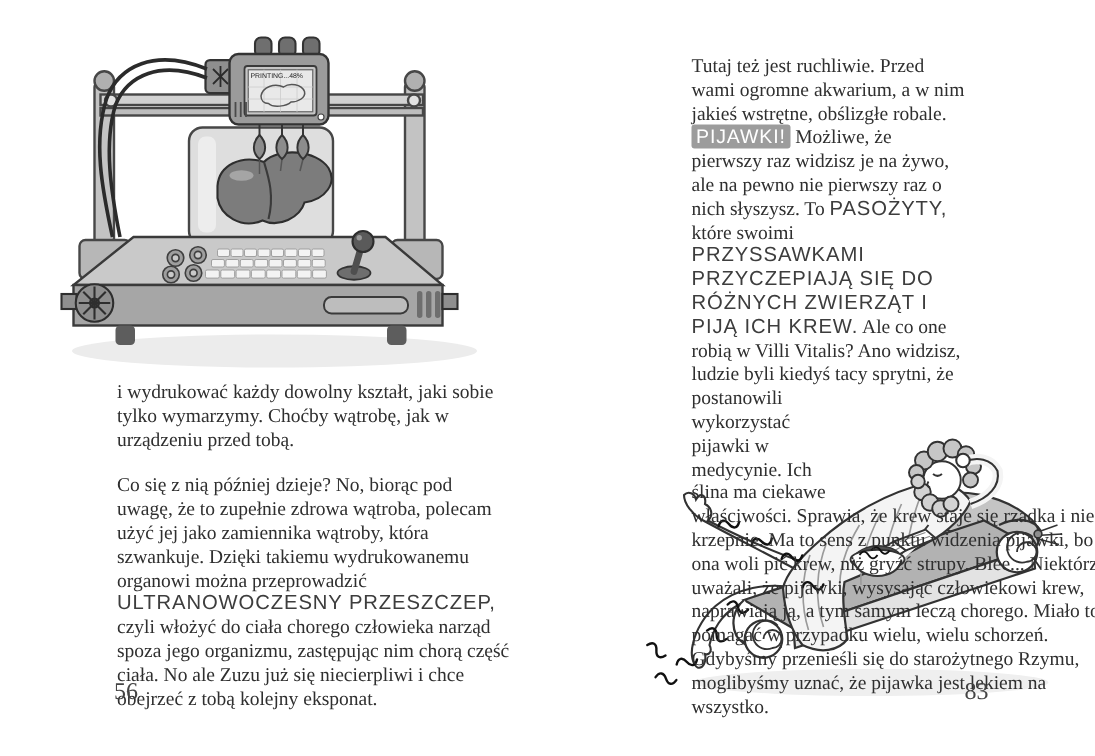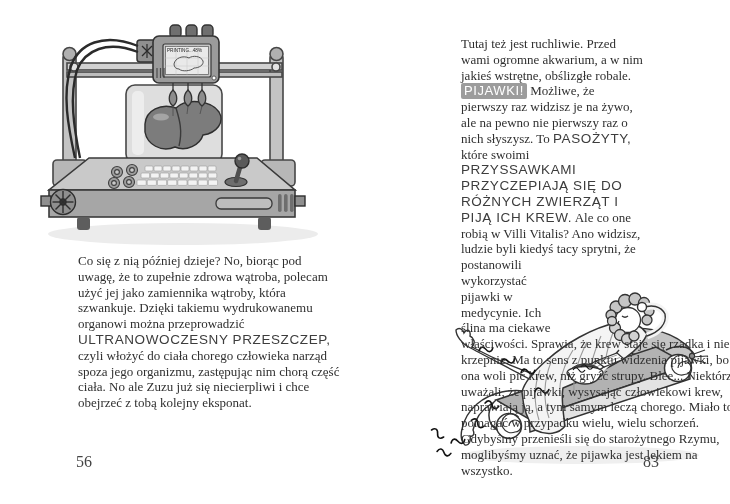--- a/index.html
+++ b/index.html
@@ -183,20 +183,21 @@
           </g>
           <rect x="262" y="190" width="10" height="10" fill="#8f8f8f" stroke="#2e2e2e" stroke-width="1.4"></rect>
 
           <rect x="44" y="211" width="13" height="13" rx="3" fill="#5d5d5d"></rect>
           <rect x="225" y="211" width="13" height="13" rx="3" fill="#5d5d5d"></rect>
         </g>
       </svg>
     </div>
 
     <div class="text-block" style="left:78px;top:253px;width:262px;">
+      <p><span>i wydrukować każdy dowolny kształt, jaki sobie tylko wymarzymy. Choćby wątrobę, jak w urządzeniu przed tobą.</span></p>
       <p><span>Co się z nią później dzieje? No, biorąc pod uwagę, że to zupełnie zdrowa wątroba, polecam użyć jej jako zamiennika wątroby, która szwankuje. Dzięki takiemu wydrukowanemu organowi można przeprowadzić </span><span class="handcaps">ULTRANOWOCZESNY PRZESZCZEP,</span><span> czyli włożyć do ciała chorego człowieka narząd spoza jego organizmu, zastępując nim chorą część ciała. No ale Zuzu już się niecierpliwi i chce obejrzeć z tobą kolejny eksponat.</span></p>
     </div>
 
     <div class="pagenum" style="left:76px;top:453px;">56</div>
   </div>
 
   <div class="page page-right">
 
     <div class="illustration" style="left:58px;top:292px;">
       <svg width="292" height="188" viewBox="0 0 292 188">

